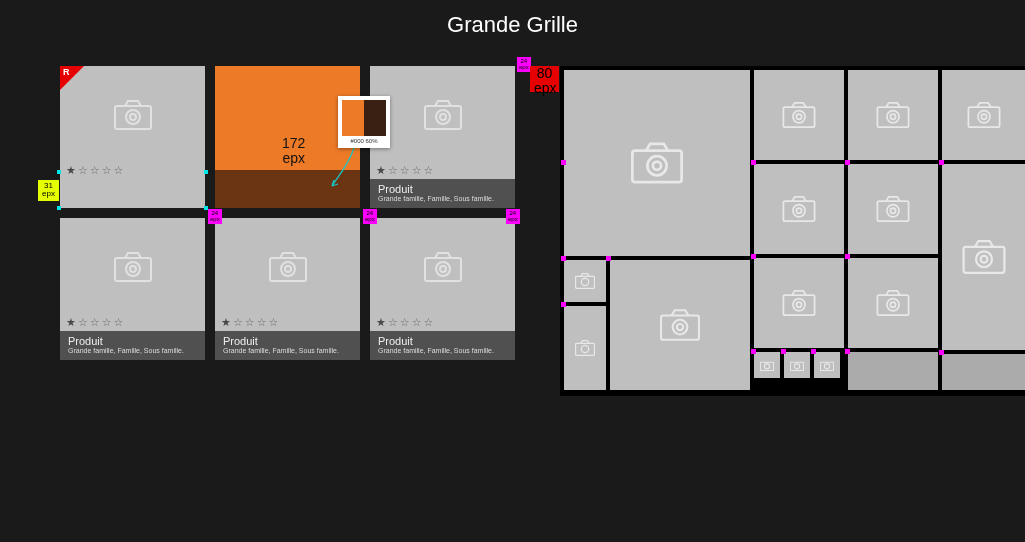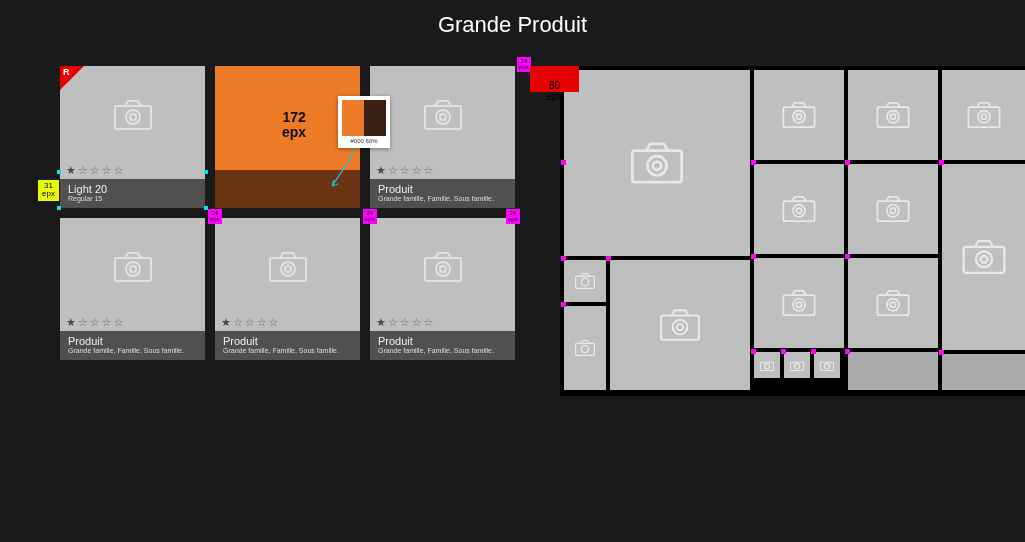--- a/index.html
+++ b/index.html
@@ -80,25 +80,26 @@
     font-weight: 500;
     z-index: 5;
   }
   .anno.yellow { background: #e6ff00; color: #000; }
   .anno.red { background: #e60000; color: #000; }
   .anno.magenta { background: #ff00ff; color: #000; font-size: 6px; padding: 1px 2px; }
   .anno.cyan-tick { width: 4px; height: 4px; background: #00e6e6; padding:0; }
   .anno-big {
     position: absolute;
     font-size: 14px;
-    font-weight: 700;
+    font-weight: 400;
     color: #111;
     text-align: center;
     line-height: 1.05;
     z-index: 4;
+    margin-top: 26px;
   }
   .swatch {
     position: absolute;
     background: #fff;
     padding: 4px;
     z-index: 6;
     box-shadow: 0 1px 4px rgba(0,0,0,0.4);
   }
   .swatch-inner { display:flex; }
   .swatch-half { width: 22px; height: 36px; }
@@ -124,21 +125,21 @@
     z-index: 4;
   }
   .gutter-dark {
     position: absolute;
     background: #000;
   }
 </style>
 </head>
 <body>
 
-<h1 class="page-title">Grande Produit</h1>
+<h1 class="page-title">Grande Grille</h1>
 
 <div class="canvas">
 
   <div class="tile" style="left:0;top:0;width:145px;height:142px;">
     <div class="r-badge"></div>
     <div class="r-badge-text">R</div>
     <div class="img-ph" style="height:98px;">
       <svg width="38" height="30" viewBox="0 0 38 30">
           <g fill="none" stroke="#e8e8e8" stroke-width="2">
             <rect x="1" y="6" width="36" height="23" rx="2"></rect>
@@ -148,24 +149,20 @@
           </g>
         </svg>
     </div>
     <div class="rating">
       <span class="filled">★</span>
         <span>☆</span>
         <span>☆</span>
         <span>☆</span>
         <span>☆</span>
     </div>
-    <div class="caption">
-      <div class="line1">Light 20</div>
-      <div class="line2">Regular 15</div>
-    </div>
   </div>
 
   <div class="tile" style="left:155px;top:0;width:145px;height:142px;background:#ed7a27;">
     <div style="position:absolute;bottom:0;left:0;right:0;height:38px;background:#6b3412;"></div>
   </div>
 
   <div class="tile" style="left:310px;top:0;width:145px;height:142px;">
     <div class="img-ph" style="height:98px;">
       <svg width="38" height="30" viewBox="0 0 38 30">
           <g fill="none" stroke="#e8e8e8" stroke-width="2">
@@ -285,21 +282,21 @@
       <div class="swatch-half" style="background:#ed7a27;"></div>
       <div class="swatch-half" style="background:#3a2012;"></div>
     </div>
     <div class="swatch-label">#000 60%</div>
   </div>
   <svg class="arrow" style="left:268px;top:80px;" width="32" height="48" viewBox="0 0 32 48">
     <path d="M26 2 C 20 20, 10 30, 4 40"></path>
     <path d="M4 40 l6 -2 M4 40 l2 -6"></path>
   </svg>
 
-  <div class="anno red" style="left:470px;top:0;width:49px;height:26px;font-size:10px;padding-top:15px;white-space:pre;">80
+  <div class="anno red" style="left:470px;top:0;width:29px;height:26px;font-size:14px;padding-top:0;white-space:pre;">80
 epx</div>
 
   <div class="right-grid">
     <div class="gutter-dark" style="left:500px;top:0;width:465px;height:330px;"></div>
 
     <div class="cell" style="left:504px;top:4px;width:186px;height:186px;">
       <svg width="52" height="42" viewBox="0 0 38 30">
           <g fill="none" stroke="#e8e8e8" stroke-width="2">
             <rect x="1" y="6" width="36" height="23" rx="2"></rect>
             <path d="M11 6l3-5h10l3 5"></path>

